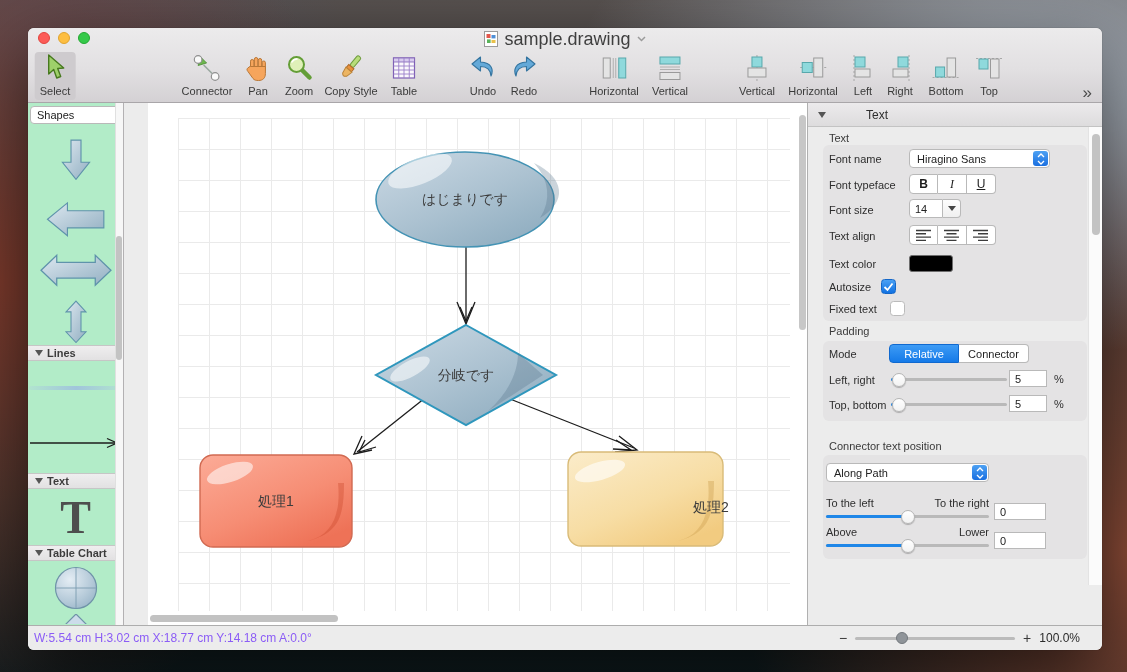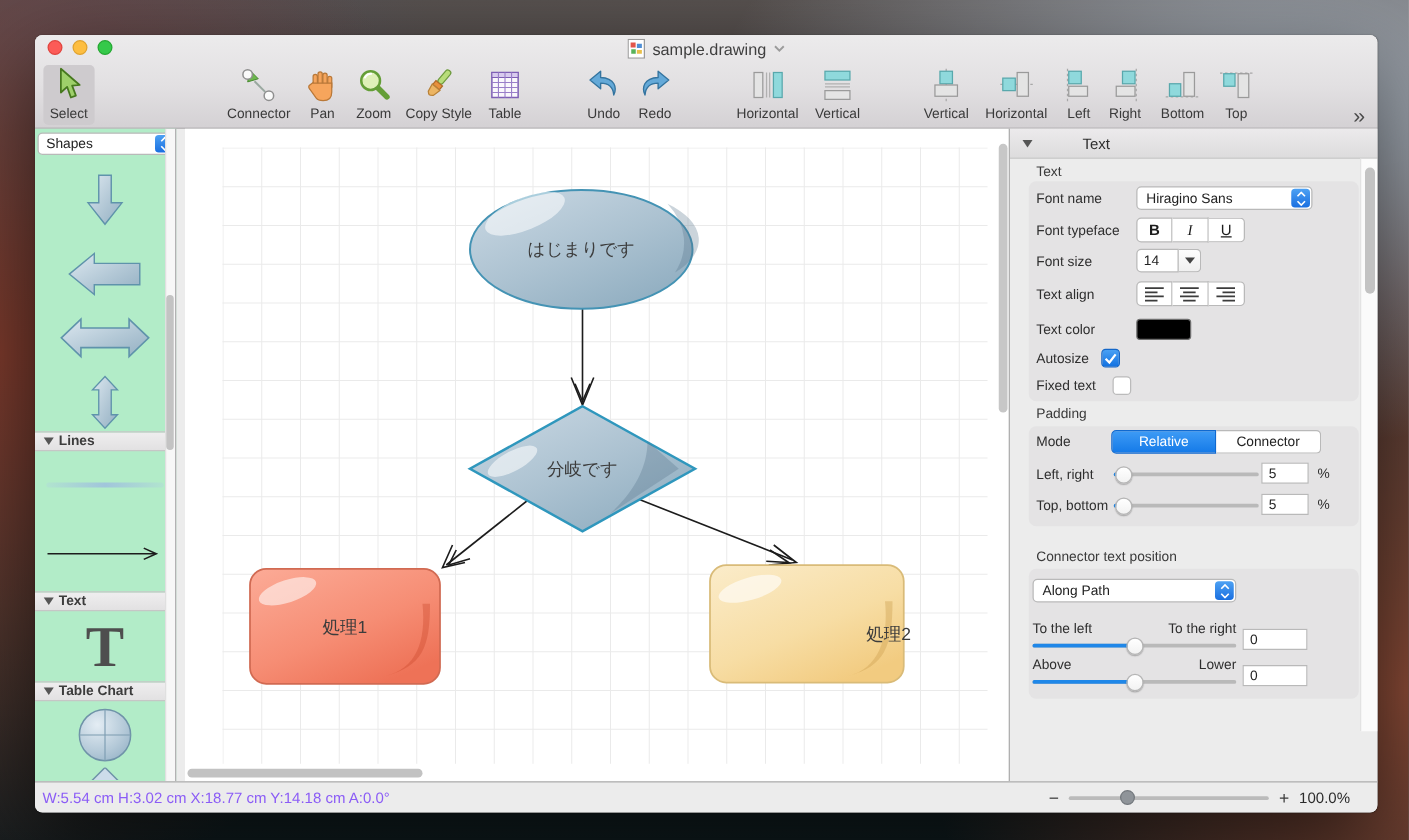--- a/index.html
+++ b/index.html
@@ -25,33 +25,33 @@
     background:linear-gradient(180deg,#ecebec 0%,#e2e0e2 55%,#d4d1d4 100%);
     border-bottom:1px solid #a9a6a9;
   }
   .traffic { position:absolute; top:4px; left:10px; display:flex; gap:8px; }
   .light { width:12px; height:12px; border-radius:50%; }
   .light.red   { background:#fc5b57; border:1px solid #e1443e; }
   .light.yellow{ background:#fdbe41; border:1px solid #e0a32e; }
   .light.green { background:#35c94a; border:1px solid #24a832; }
   .titlewrap { position:absolute; top:2px; left:0; right:0; height:18px;
     display:flex; align-items:center; justify-content:center; gap:6px; }
-  .doc-title { font-size:13px; color:#3f3f3f; }
+  .doc-title { font-size:18px; color:#3f3f3f; }
   .toolbar-item {
     position:absolute; top:24px; height:48px; transform:translateX(-50%);
     display:flex; flex-direction:column; align-items:center; justify-content:flex-start;
     padding:1px 5px 0 5px; border-radius:4px;
   }
   .toolbar-item .tb-label { font-size:11px; color:#3a3a3a; margin-top:2px; white-space:nowrap; }
   .toolbar-item.selected { background:#cecbce; }
   .tb-ic { width:30px; height:30px; }
   .overflow-btn { position:absolute; top:55px; right:10px; font-size:17px; color:#4a4a4a; }
   
   .sidebar {
-    position:absolute; left:0; top:75px; width:113px; height:522px;
+    position:absolute; left:0; top:75px; width:96px; height:522px;
     background:#b2ecc8; border-right:1px solid #b3b1b3; overflow:hidden;
   }
   .shape-dropdown {
     position:absolute; left:2px; top:3px; width:111px; height:18px;
     background:#fff; border:1px solid #b9b9b9; border-radius:4px;
     display:flex; align-items:center; font-size:11px; color:#222;
     padding-left:6px;
   }
   .stepper {
     position:absolute; right:1px; top:1px; bottom:1px; width:15px; border-radius:3px;
@@ -120,21 +120,21 @@
      font-size:11px; color:#222; display:flex; align-items:center; padding-left:5px; }
   .sizebox .dd { width:18px; height:19px; background:linear-gradient(#fdfdfd,#f0f0f0); border:1px solid #b9b9b9; border-left:none;
      border-radius:0 4px 4px 0; display:flex; align-items:center; justify-content:center; }
   .dd-tri { width:0; height:0; border-left:4px solid transparent; border-right:4px solid transparent; border-top:5px solid #444; }
   .swatch { position:absolute; width:44px; height:17px; background:#000; border:1px solid #6e6e6e; border-radius:3px; }
   .cb { position:absolute; width:15px; height:15px; border-radius:3.5px; }
   .cb.checked { background:linear-gradient(#49a0f4,#1272e2); border:1px solid #1467c8;
       display:flex; align-items:center; justify-content:center; }
   .cb.empty { background:#fff; border:1px solid #bbb; }
   .seg2 { position:absolute; display:flex; height:19px; font-size:11px; }
-  .seg2 .half { width:84px; display:flex; align-items:center; justify-content:center; }
+  .seg2 .half { width:70px; display:flex; align-items:center; justify-content:center; }
   .seg2 .on { background:linear-gradient(#3d9bf5,#157ae8); color:#fff; border:1px solid #1069cf; border-radius:4px 0 0 4px; }
   .seg2 .off { background:#fff; color:#222; border:1px solid #b9b9b9; border-left:none; border-radius:0 4px 4px 0; }
   .slider { position:absolute; height:3px; background:#b9b9b9; border-radius:2px; }
   .slider .fill { position:absolute; left:0; top:0; bottom:0; background:#1f87e8; border-radius:2px; }
   .slider .thumb {
     position:absolute; top:50%; width:14px; height:14px; border-radius:50%;
     background:linear-gradient(#ffffff,#f2f2f2); border:1px solid #b5b5b5;
     box-shadow:0 1px 1px rgba(0,0,0,.25); transform:translate(-50%,-50%);
   }
   .valbox { position:absolute; background:#fff; border:1px solid #b9b9b9; font-size:11px; color:#222;

